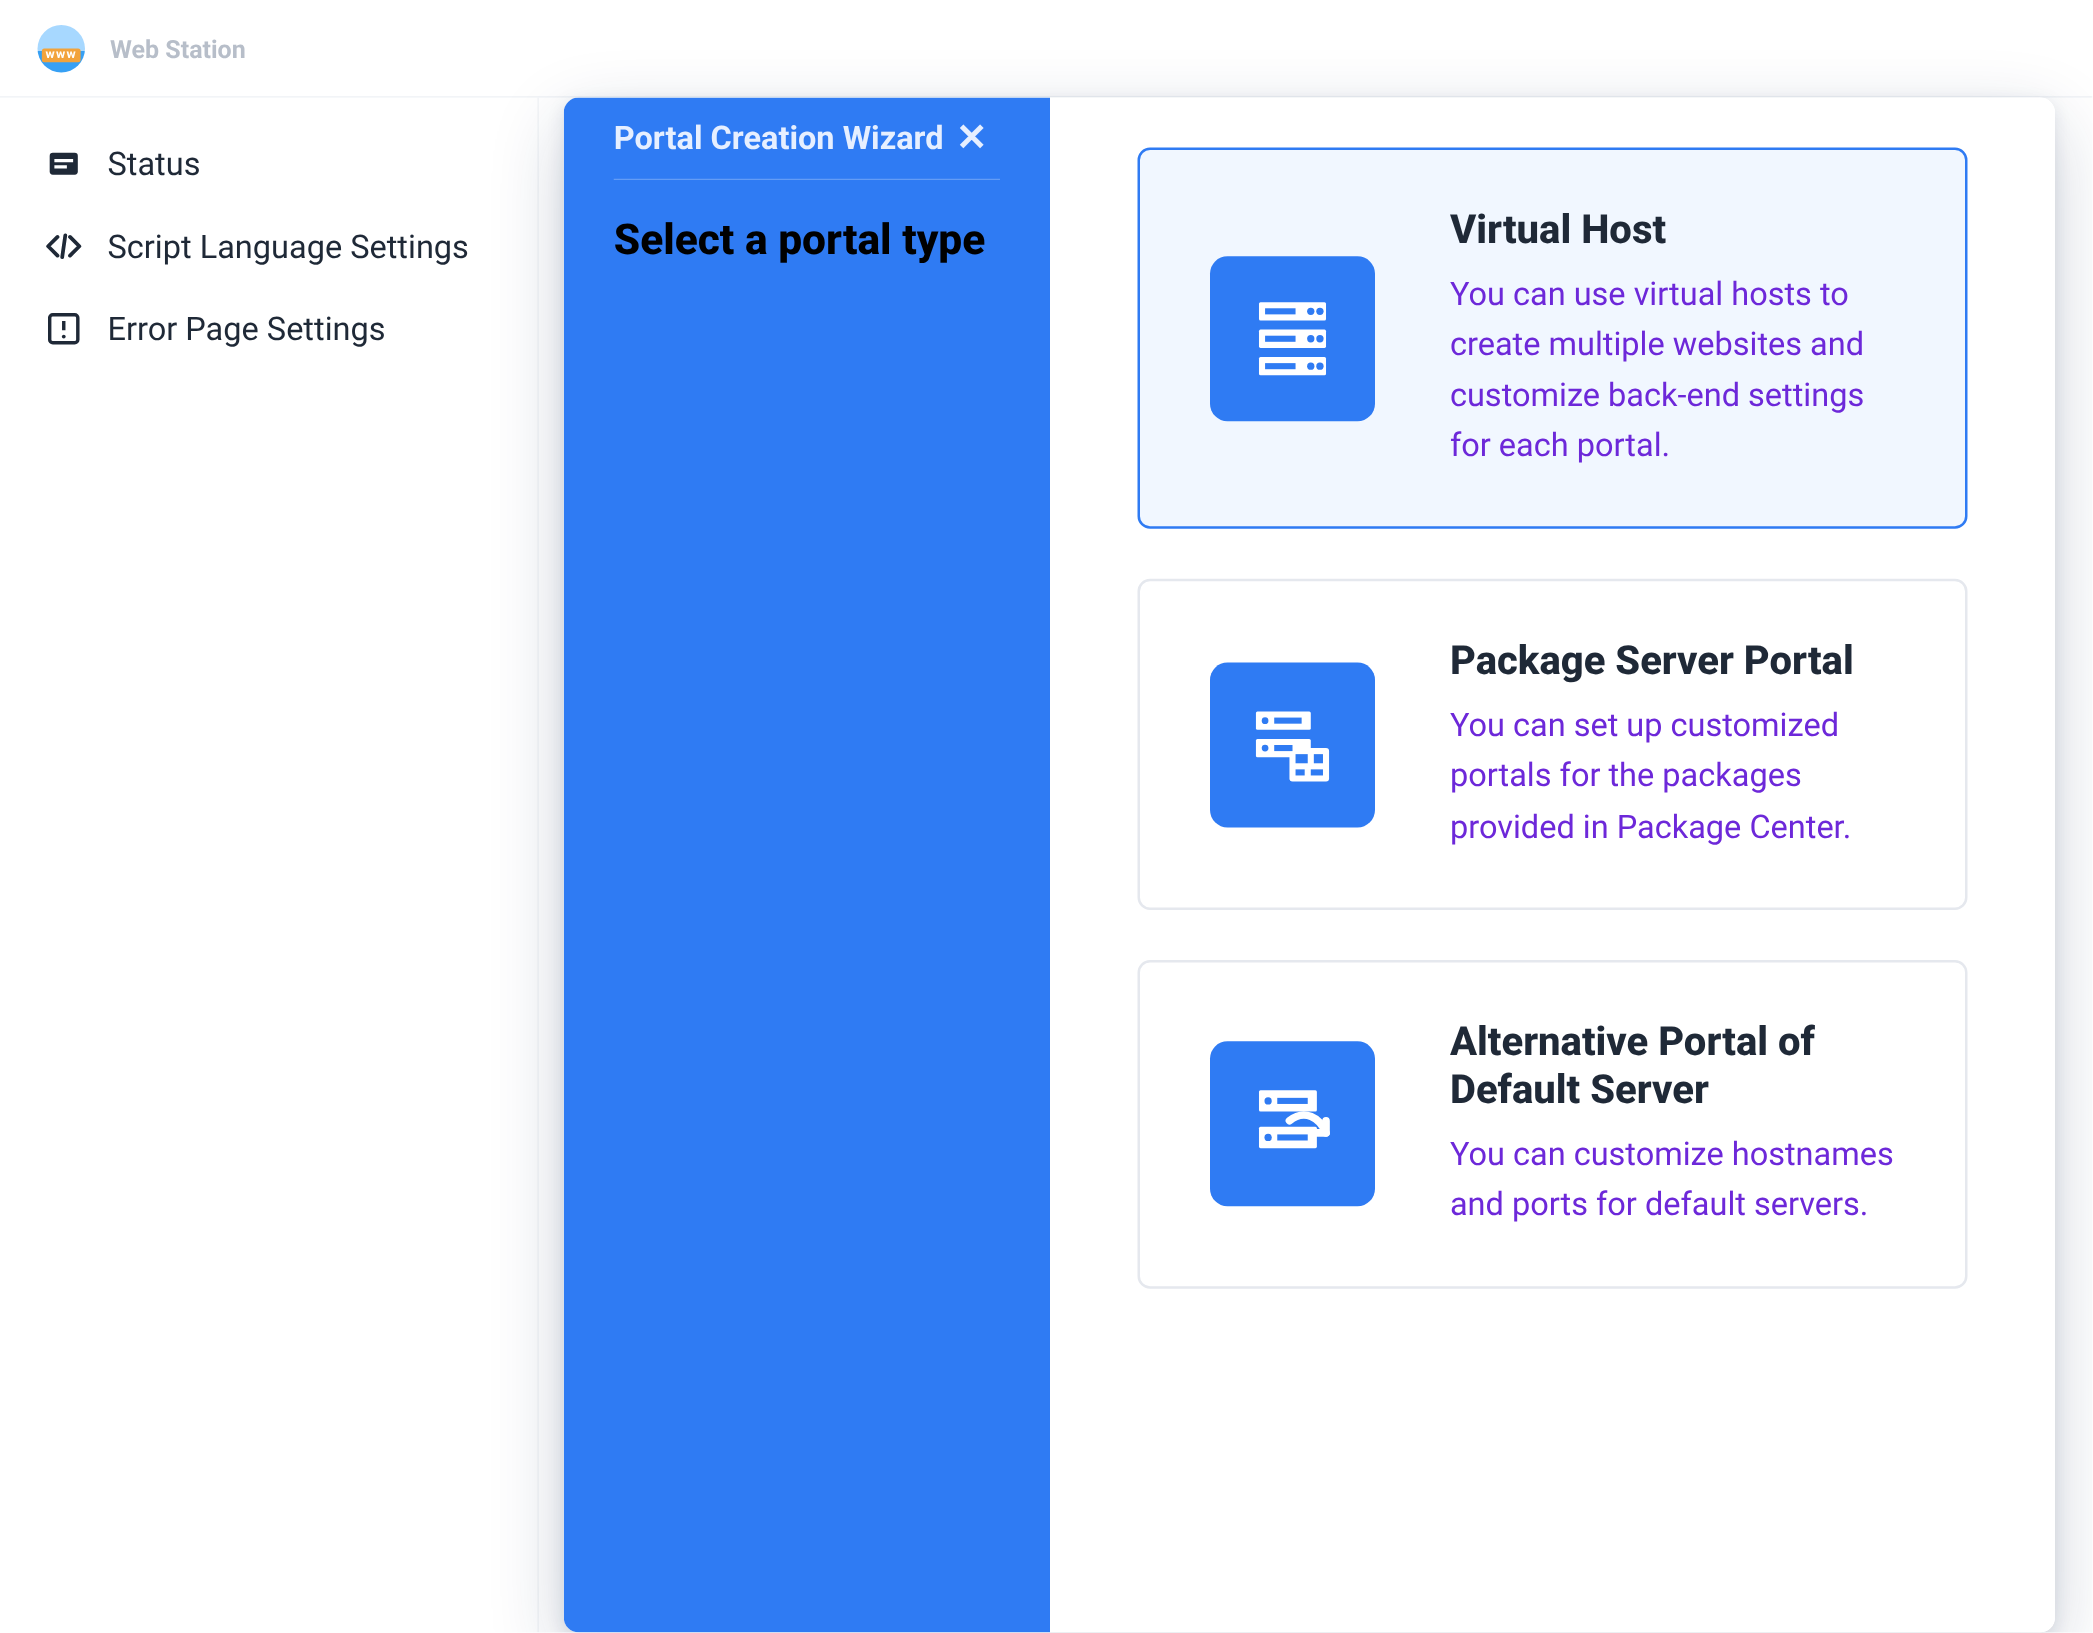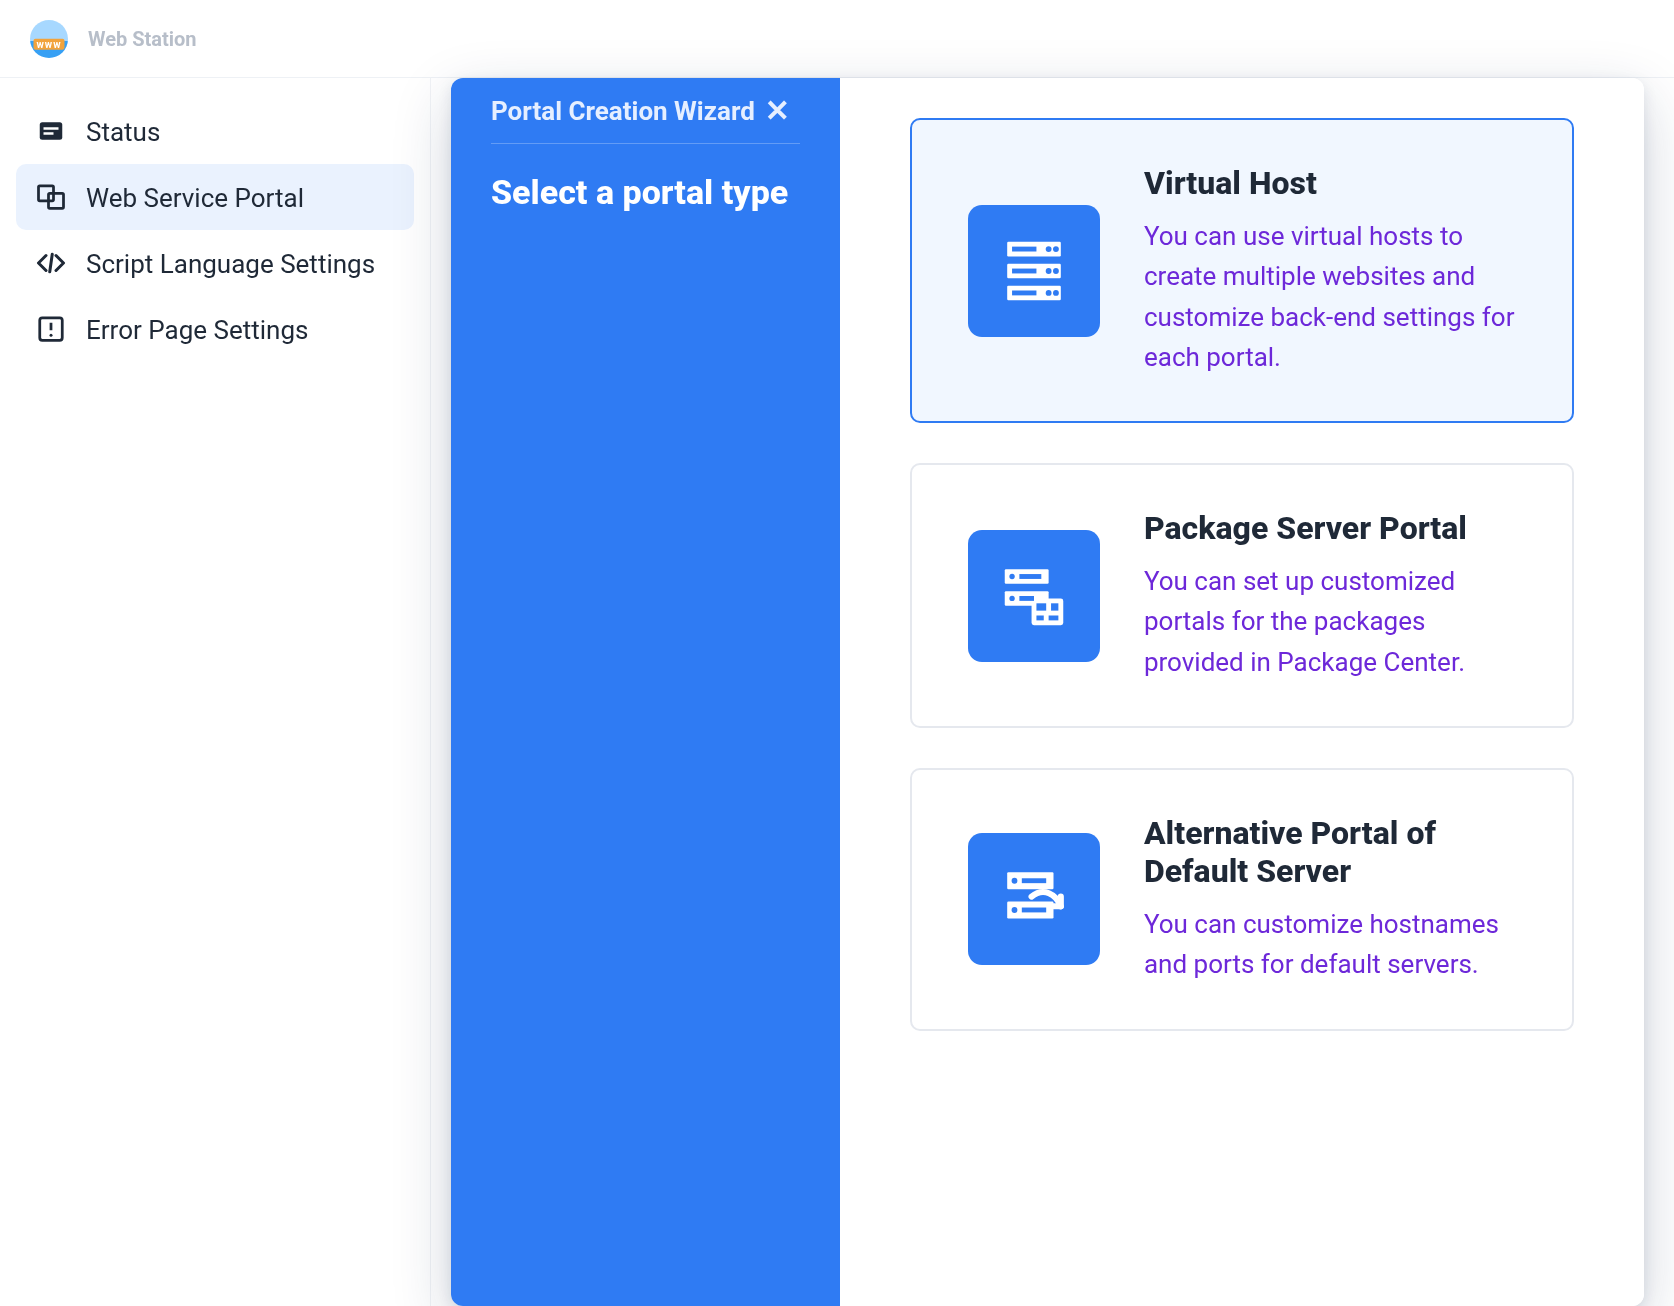--- a/index.html
+++ b/index.html
@@ -108,34 +108,34 @@
     font-weight:700;
     color:#e6efff;
     cursor:pointer;
     padding: 6px 10px;
     line-height:1;
   }
   .wizard-subtitle {
     font-size: 34px;
     font-weight:800;
     padding: 28px 0 34px 0;
-    color:#ffffff;
+    color:#000000;
   }
 
   .wizard-body {
     flex:1;
     padding: 40px 70px 40px 70px;
     overflow:auto;
     background:#ffffff;
   }
 
   .option-card {
     display:flex;
     align-items:center;
-    gap: 44px;
+    gap: 60px;
     padding: 44px 56px;
     border: 2px solid #e5e8ee;
     border-radius: 10px;
     margin-bottom: 40px;
     cursor:pointer;
     background:#ffffff;
   }
   .option-card.selected {
     border-color:#2f7bf3;
     background:#f1f7ff;
@@ -177,29 +177,20 @@
       <span class="side-icon">
         <svg viewBox="0 0 24 24" fill="none" stroke-width="2">
           <rect x="3" y="5" width="18" height="14" rx="2" fill="#1f2937" stroke="none"></rect>
           <line x1="6" y1="10" x2="18" y2="10" stroke="#fff" stroke-width="2"></line>
           <line x1="6" y1="14" x2="14" y2="14" stroke="#fff" stroke-width="2"></line>
         </svg>
       </span>
       <span class="side-label">Status</span>
     </div>
 
-    <div class="side-item active">
-      <span class="side-icon">
-        <svg viewBox="0 0 24 24" fill="none" stroke="#1f2937" stroke-width="2.2">
-          <rect x="2" y="3" width="12" height="12" rx="1"></rect>
-          <rect x="10" y="9" width="12" height="12" rx="1"></rect>
-        </svg>
-      </span>
-      <span class="side-label">Web Service Portal</span>
-    </div>
 
     <div class="side-item">
       <span class="side-icon">
         <svg viewBox="0 0 24 24" fill="none" stroke="#1f2937" stroke-width="2.4" stroke-linecap="round" stroke-linejoin="round">
           <polyline points="8 6 2 12 8 18"></polyline>
           <polyline points="16 6 22 12 16 18"></polyline>
           <line x1="13" y1="5" x2="11" y2="19"></line>
         </svg>
       </span>
       <span class="side-label">Script Language Settings</span>

